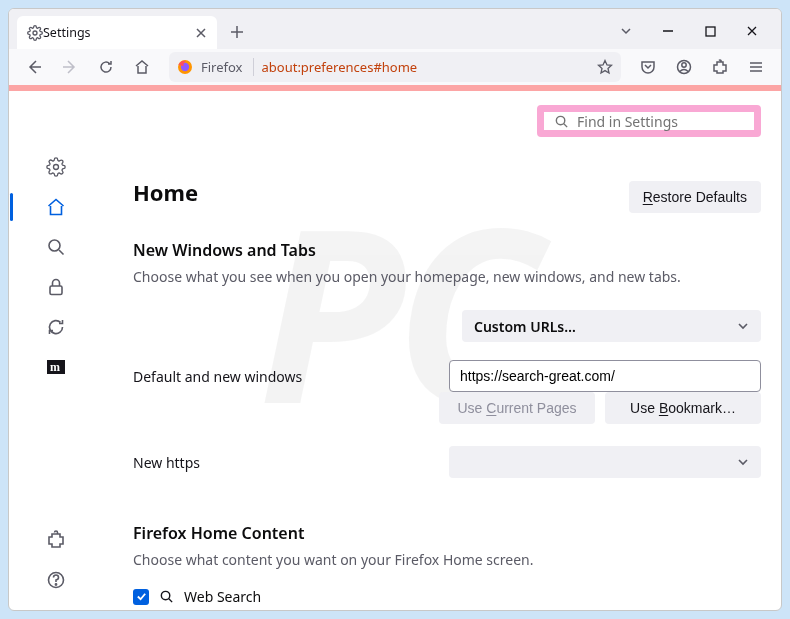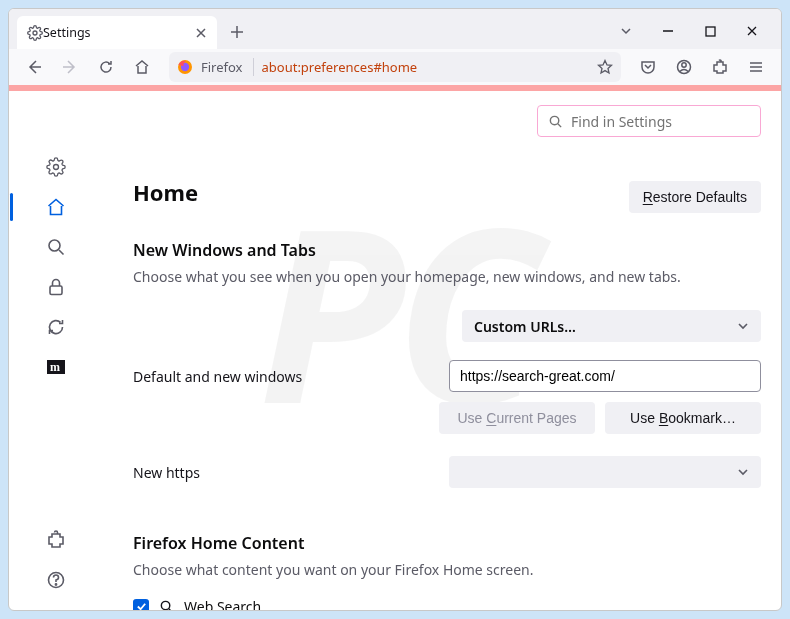--- a/index.html
+++ b/index.html
@@ -85,21 +85,21 @@
 .sidebar-item.active::before { content:""; position:absolute; left:-28px; top:4px; bottom:4px; width:3px; background:#0060df; border-radius:2px;}
 .sidebar-spacer { flex:1; }
 .main {
   flex:1;
   padding: 14px 20px 0 30px;
   overflow-y: auto;
 }
 .find-row { display:flex; justify-content:flex-end; }
 .find-input {
   width: 224px; height: 32px;
-  border: 1px solid #f9a8d4;
+  border: 7px solid #f9a8d4;
   border-radius: 4px;
   display:flex; align-items:center; gap:8px;
   padding: 0 10px;
   color: #737373;
   font-size: 14px;
 }
 h1 { font-size: 22px; font-weight: 700; margin: 40px 0 4px 0; }
 .restore-row { display:flex; justify-content:flex-end; margin-top:-30px;}
 .btn {
   background: #f0f0f4;
@@ -125,21 +125,21 @@
   font-size: 14px; font-weight: 600;
   cursor:pointer;
 }
 .select-like .chev { margin-left:auto; color:#5b5b66;}
 .text-input {
   flex:1; height:32px;
   border:1px solid #8f8f9d; border-radius:4px;
   padding: 0 10px; font-size:14px;
   background:#fff;
 }
-.btn-row { display:flex; gap:10px; justify-content:flex-end; margin-top:10px;}
+.btn-row { display:flex; gap:10px; justify-content:flex-end; }
 .btn-row .btn { min-width: 156px; font-size:14px;}
 .checkbox-row { display:flex; align-items:center; gap:10px; margin-top: 18px; font-size:14px;}
 .checkbox {
   width:16px; height:16px; background:#0060df; border-radius:3px;
   display:flex; align-items:center; justify-content:center; color:#fff;
 }
 svg { display:block; }
 .wm-bg {
   position:absolute; inset:0; pointer-events:none; opacity:0.07;
   display:flex; align-items:center; justify-content:center;

